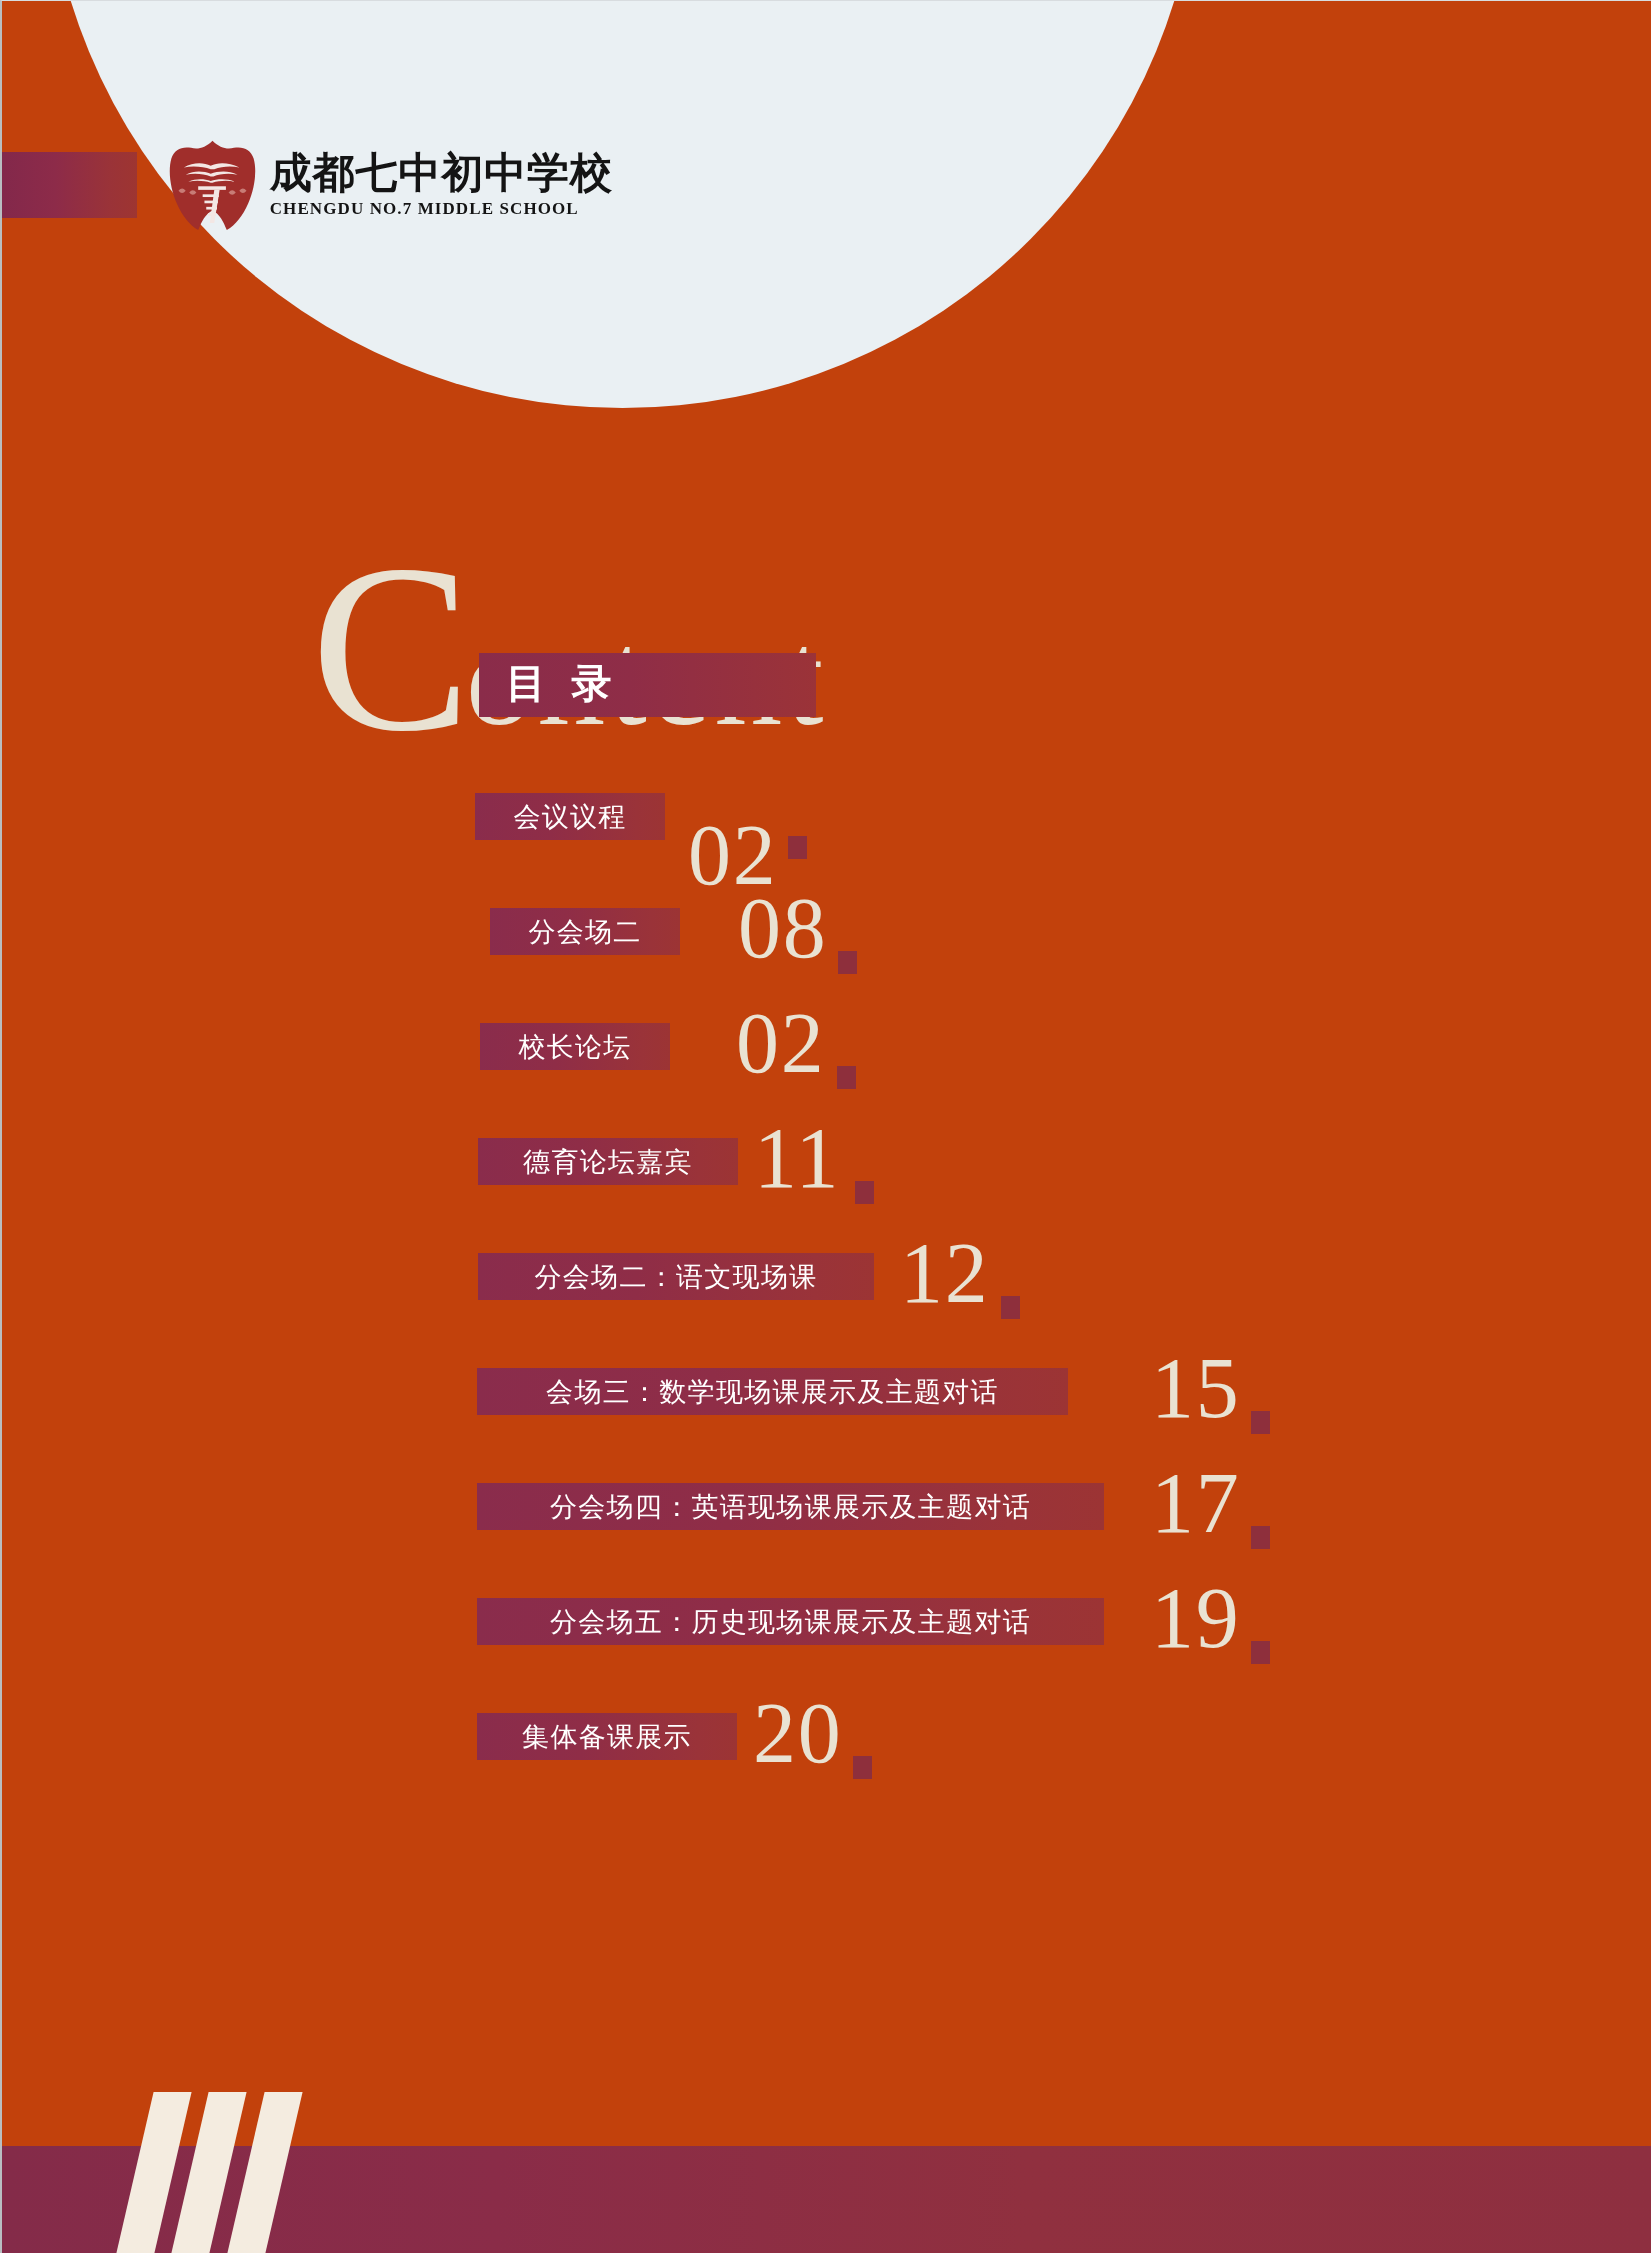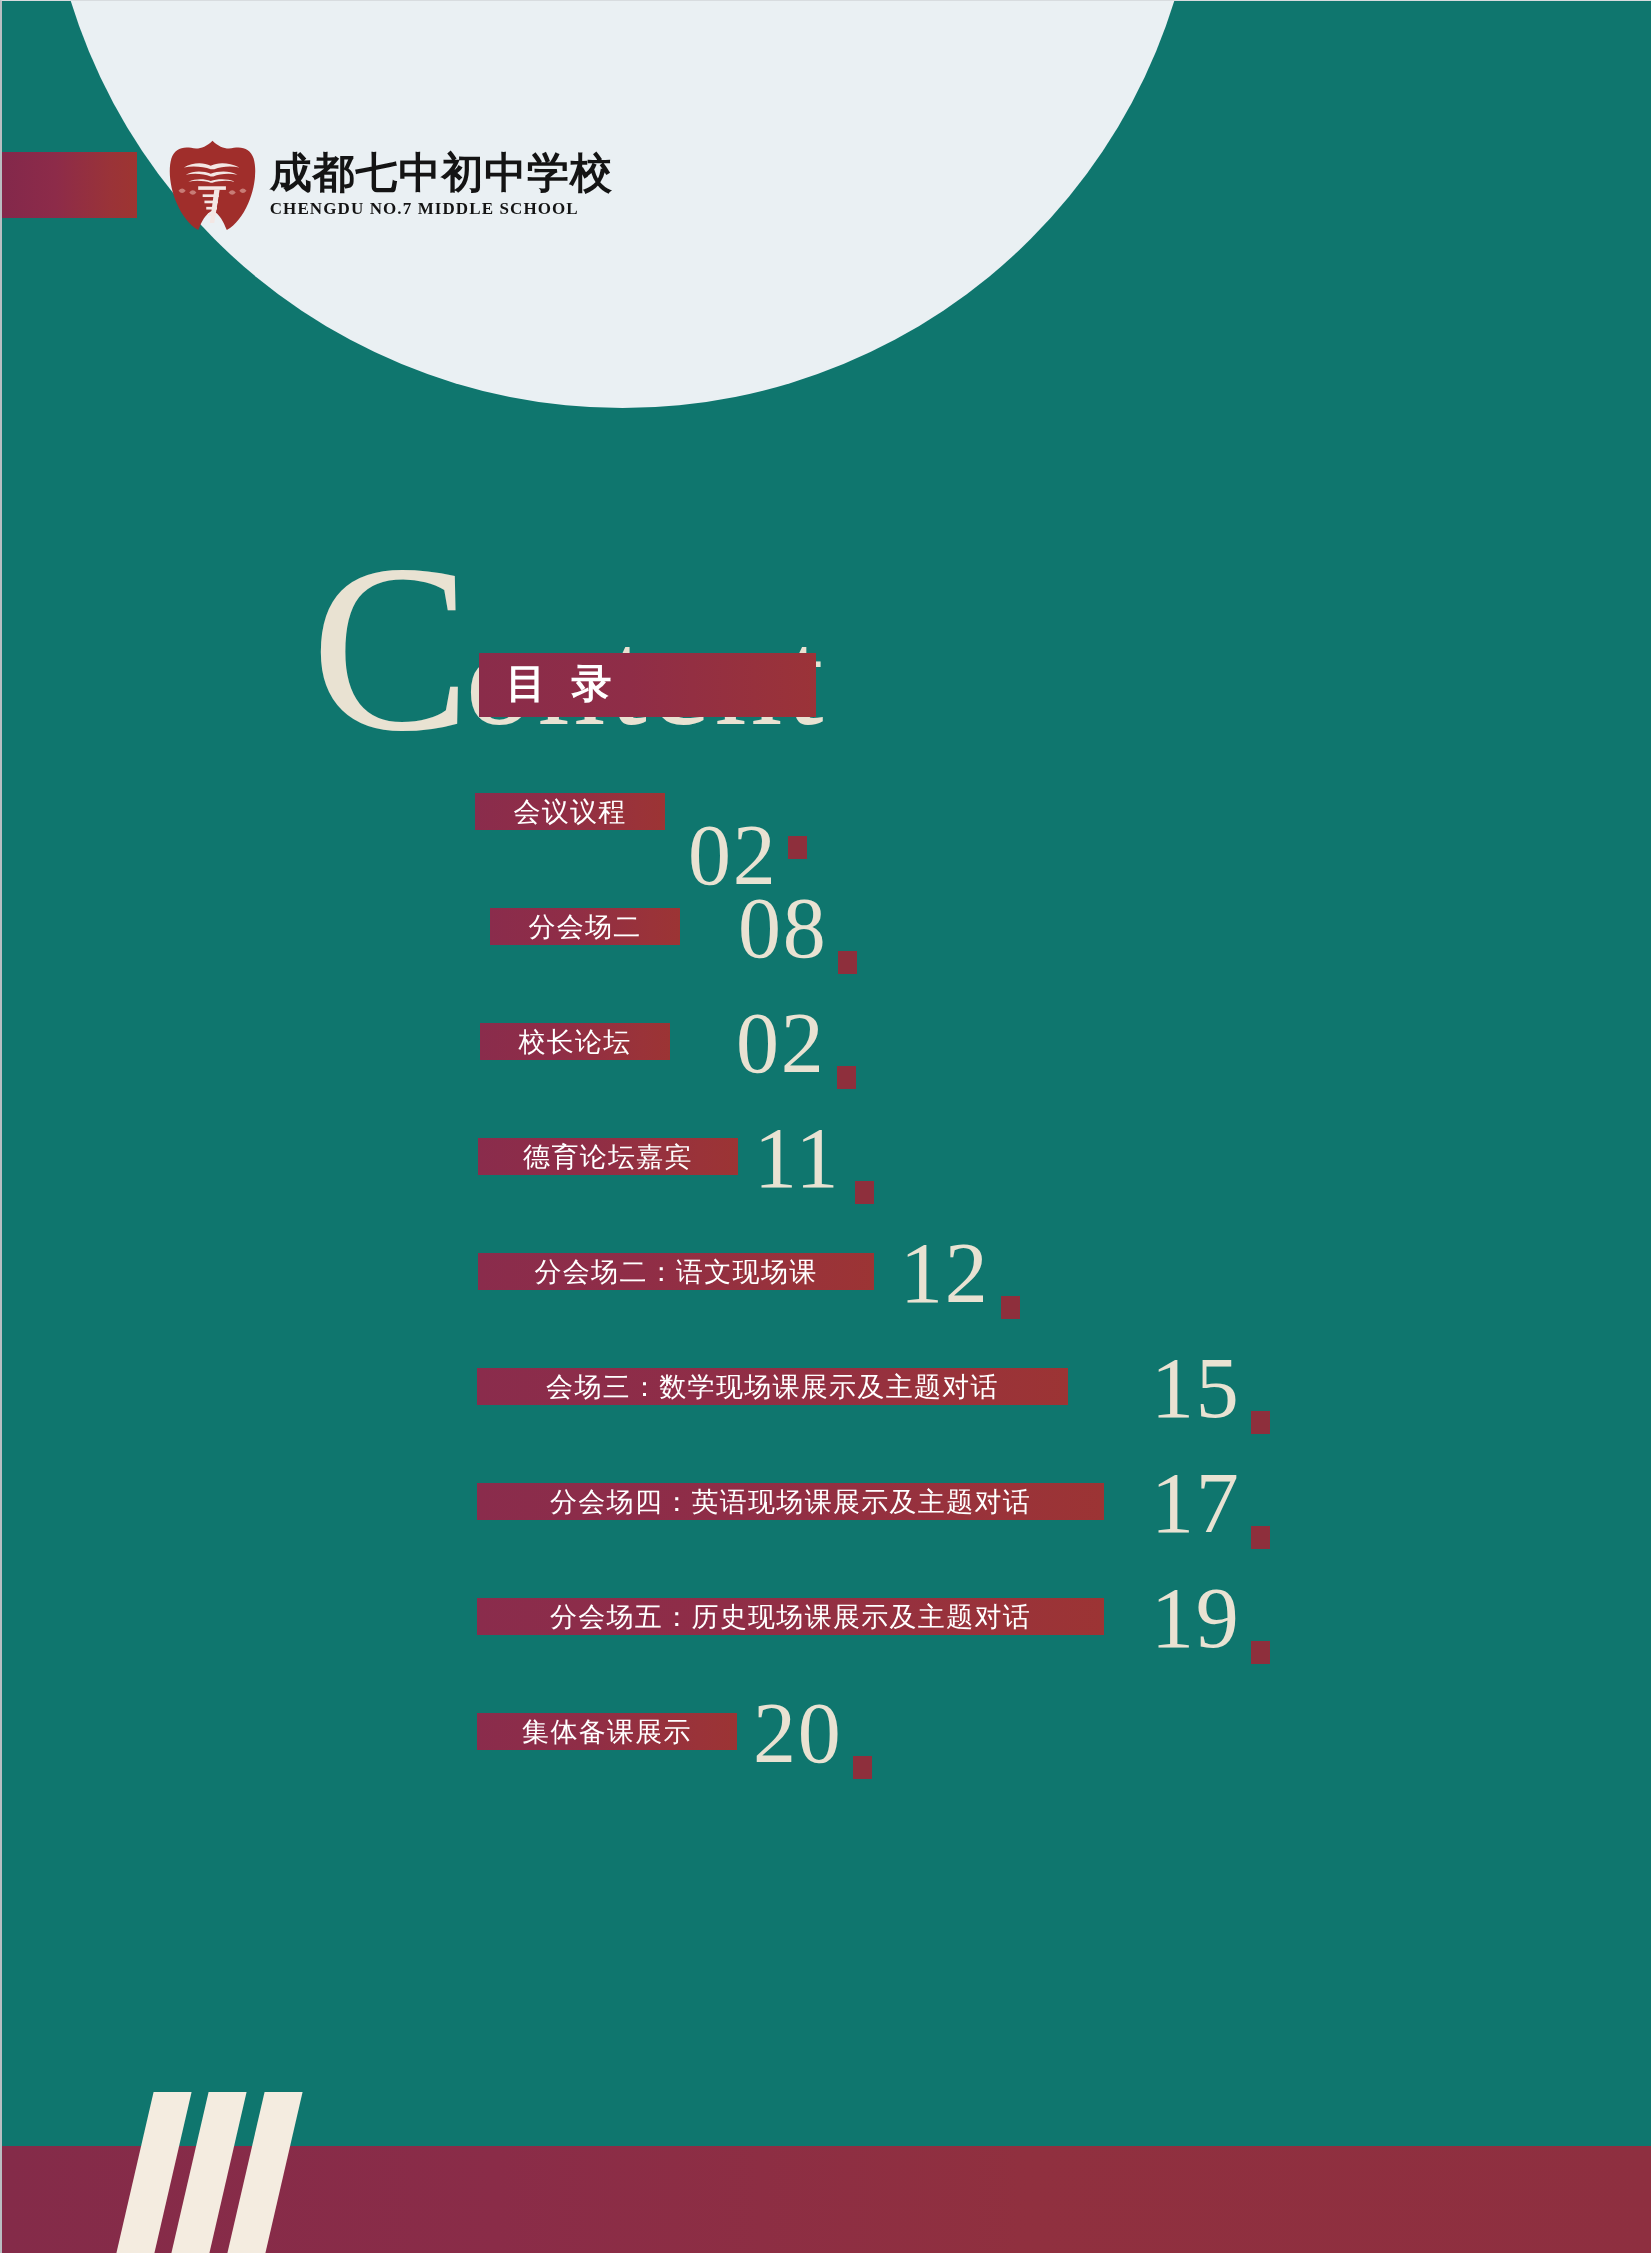--- a/index.html
+++ b/index.html
@@ -5,21 +5,21 @@
   html,body{margin:0;padding:0;}
   body{
     width:1651px;height:2253px;
     background:#ffffff;
     font-family:"Liberation Sans","DejaVu Sans",sans-serif;
     overflow:hidden;
   }
   #page{
     position:relative;
     width:1651px;height:2253px;
-    background:#0f766e;
+    background:#c2410c;
     box-sizing:border-box;
     border-left:2.7px solid #b9bec2;
     border-top:0.9px solid #d8dcdf;
     overflow:hidden;
   }
 
   
   .bg-circle{
     position:absolute;
     width:1155px;height:1155px;
@@ -105,21 +105,21 @@
     width:1651px;
     z-index:6;
   }
   .toc-row{
     position:relative;
     height:115px;
   }
   .toc-label{
     position:absolute;
     top:16px;
-    height:37px;
+    height:47px;
     background:linear-gradient(90deg,#8a2c4c 0%,#8f2d47 40%,#9a3339 85%,#9c3434 100%);
     display:flex;align-items:center;justify-content:center;
     box-sizing:border-box;
     padding:4px 16px;
   }
   .toc-label span{
     color:#ffffff;
     font-size:27px;
     letter-spacing:1.3px;
     white-space:nowrap;

